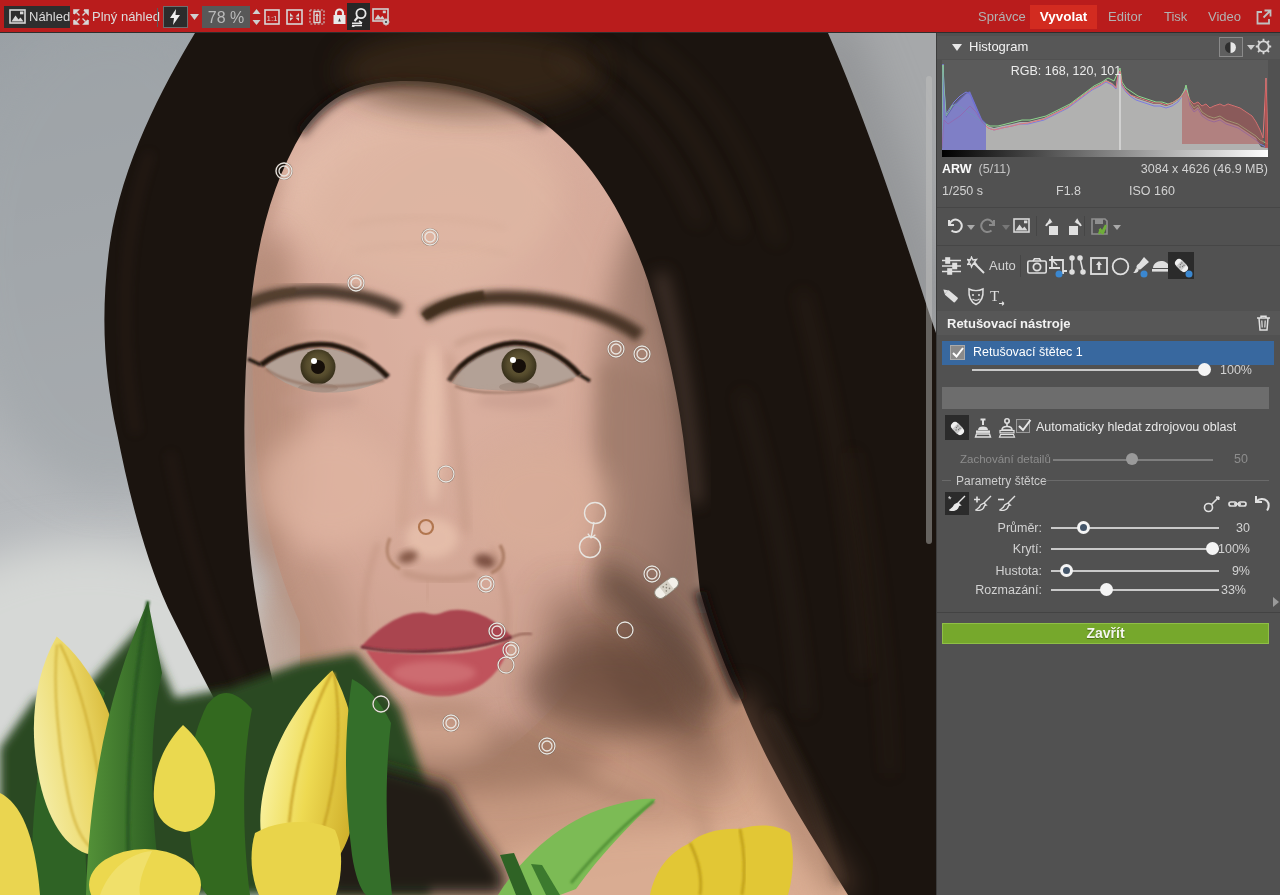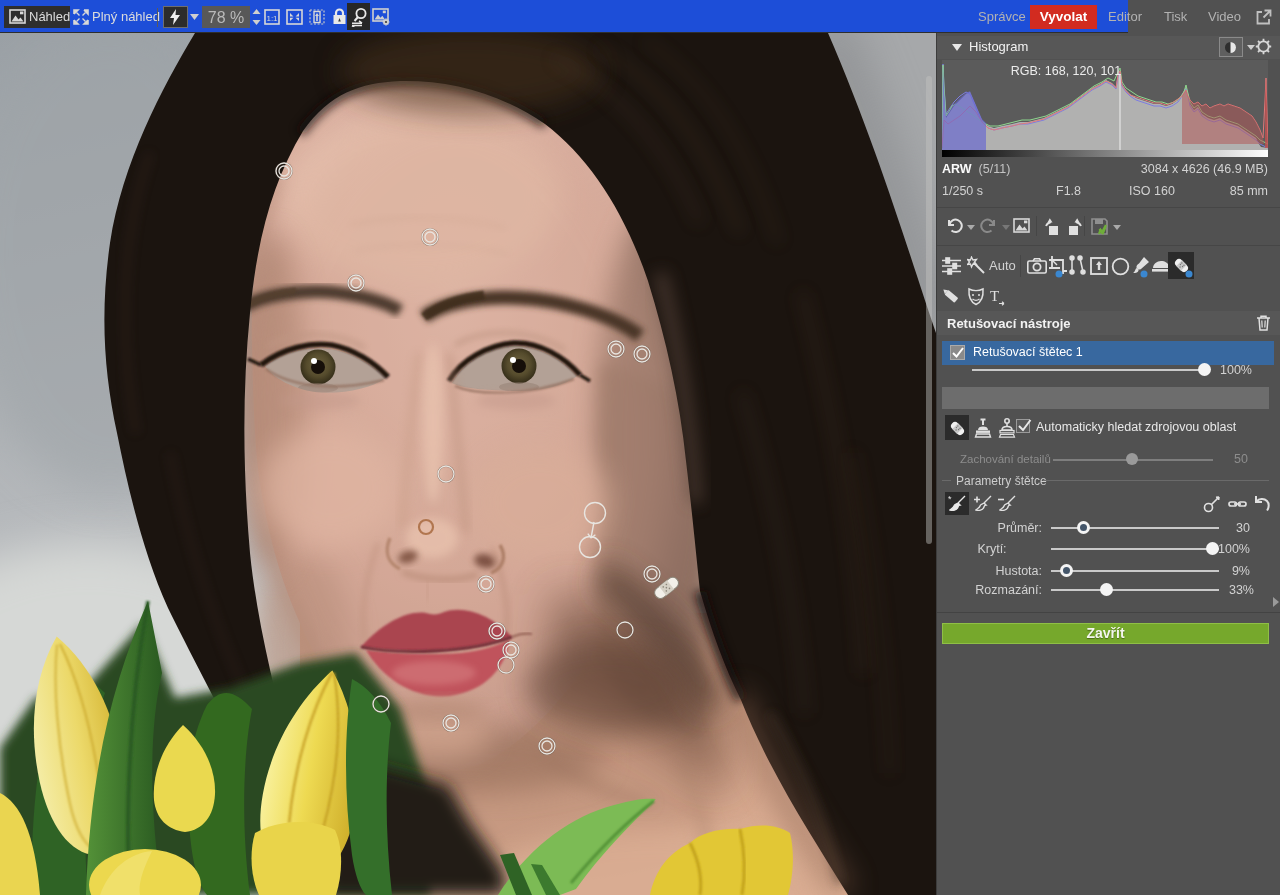--- a/index.html
+++ b/index.html
@@ -1,18 +1,18 @@
 <!DOCTYPE html>
 <html><head>
 <meta charset="utf-8">
 <style>
   html,body{margin:0;padding:0;width:1280px;height:895px;overflow:hidden;background:#515151;
     font-family:"Liberation Sans",sans-serif;}
   .abs{position:absolute;}
-  #toolbar{position:absolute;left:0;top:0;width:1128px;height:33px;background:#1d4ed8;border-bottom:1px solid #2e2e2e;box-sizing:border-box;}
+  #toolbar{position:absolute;left:0;top:0;width:1280px;height:33px;background:#b91c1c;border-bottom:1px solid #2e2e2e;box-sizing:border-box;}
   .tbtxt{position:absolute;color:#dcdcdc;font-size:13px;top:9px;}
   .tab{position:absolute;color:#b2b2b2;font-size:13px;top:9px;}
   #imgarea{position:absolute;left:0;top:33px;width:936px;height:862px;overflow:hidden;}
   #panel{position:absolute;left:936px;top:33px;width:344px;height:862px;background:#515151;border-left:1px solid #3c3c3c;box-sizing:border-box;}
   .ptxt{position:absolute;color:#d2d2d2;font-size:12.5px;}
   .hdr{position:absolute;left:0;width:344px;height:23px;background:#575757;}
   svg{display:block;}
 </style>
 </head>
 <body>
@@ -404,21 +404,20 @@
     <line x1="178" y1="14" x2="178" y2="90" stroke="#f0f0f0" stroke-width="1"></line>
   </svg>
   <div class="abs" style="left:5px;top:31px;width:248px;text-align:center;color:#ececec;font-size:12.5px;">RGB: 168, 120, 101</div>
   <div class="abs" style="left:5px;top:117px;width:326px;height:7px;background:linear-gradient(to right,#000,#fff);"></div>
 
   <div class="ptxt" style="left:5px;top:129px;color:#fafafa;font-weight:bold;">ARW&nbsp;&nbsp;<span style="font-weight:normal;color:#c4c4c4;">(5/11)</span></div>
   <div class="ptxt" style="left:0;top:129px;width:331px;text-align:right;">3084 x 4626 (46.9 MB)</div>
   <div class="ptxt" style="left:5px;top:151px;">1/250 s</div>
   <div class="ptxt" style="left:119px;top:151px;">F1.8</div>
   <div class="ptxt" style="left:192px;top:151px;">ISO 160</div>
-  <div class="ptxt" style="left:0;top:151px;width:331px;text-align:right;">85 mm</div>
   <div class="abs" style="left:0;top:174px;width:344px;height:1px;background:#464646;"></div>
 
   <svg class="abs" style="left:8px;top:184px" width="18" height="18" viewBox="0 0 18 18">
     <path d="M4 3 L4 8 L9 8" fill="none" stroke="#e0e0e0" stroke-width="2"></path>
     <path d="M4.5 7.5 A6.2 6.2 0 1 1 6.5 13.5" fill="none" stroke="#e0e0e0" stroke-width="2"></path>
   </svg>
   <svg class="abs" style="left:30px;top:192px" width="8" height="5">
       <path d="M0 0 H8 L4 5 Z" fill="#aaaaaa"></path>
     </svg>
   <svg class="abs" style="left:43px;top:184px" width="18" height="18" viewBox="0 0 18 18">
@@ -630,33 +629,33 @@
   <svg class="abs" style="left:316px;top:461px" width="18" height="18" viewBox="0 0 18 18">
     <path d="M3 2 L3 8 L9 8" fill="none" stroke="#e0e0e0" stroke-width="2"></path>
     <path d="M3.5 7.5 C6 4.5 11 4 14 7 C16.5 9.5 16 14 14 16.5" fill="none" stroke="#e0e0e0" stroke-width="2"></path>
   </svg>
 
   <div class="ptxt" style="left:5px;top:488px;width:100px;text-align:right;">Průměr:</div>
   <div class="abs" style="left:114px;top:494px;width:168px;height:2px;background:#c9c9c9;"></div>
   <div class="abs" style="left:140px;top:488px;width:13px;height:13px;border-radius:50%;background:#f4f4f4;"></div>
   <div class="abs" style="left:143px;top:491px;width:7px;height:7px;border-radius:50%;background:#44566a;"></div>
   <div class="ptxt" style="left:262px;top:488px;width:51px;text-align:right;">30</div>
-  <div class="ptxt" style="left:5px;top:509px;width:100px;text-align:center;">Krytí:</div>
+  <div class="ptxt" style="left:5px;top:509px;width:100px;text-align:right;">Krytí:</div>
   <div class="abs" style="left:114px;top:515px;width:168px;height:2px;background:#c9c9c9;"></div>
   <div class="abs" style="left:269px;top:509px;width:13px;height:13px;border-radius:50%;background:#f4f4f4;"></div>
   <div class="ptxt" style="left:262px;top:509px;width:51px;text-align:right;">100%</div>
   <div class="ptxt" style="left:5px;top:531px;width:100px;text-align:right;">Hustota:</div>
   <div class="abs" style="left:114px;top:537px;width:168px;height:2px;background:#c9c9c9;"></div>
   <div class="abs" style="left:123px;top:531px;width:13px;height:13px;border-radius:50%;background:#f4f4f4;"></div>
   <div class="abs" style="left:126px;top:534px;width:7px;height:7px;border-radius:50%;background:#44566a;"></div>
   <div class="ptxt" style="left:262px;top:531px;width:51px;text-align:right;">9%</div>
   <div class="ptxt" style="left:5px;top:550px;width:100px;text-align:right;">Rozmazání:</div>
   <div class="abs" style="left:114px;top:556px;width:168px;height:2px;background:#c9c9c9;"></div>
   <div class="abs" style="left:163px;top:550px;width:13px;height:13px;border-radius:50%;background:#f4f4f4;"></div>
-  <div class="ptxt" style="left:266px;top:550px;width:51px;text-align:right;">33%</div>
+  <div class="ptxt" style="left:258px;top:550px;width:51px;text-align:right;">33%</div>
 
   <svg class="abs" style="left:336px;top:564px" width="6" height="10">
       <path d="M0 0 L6 5 L0 10 Z" fill="#9a9a9a"></path>
     </svg>
   <div class="abs" style="left:0;top:579px;width:344px;height:1px;background:#434343;"></div>
   <div class="abs" style="left:5px;top:590px;width:327px;height:21px;background:#76a82c;border:1px solid #8fbf46;box-sizing:border-box;"></div>
   <div class="abs" style="left:5px;top:592px;width:327px;text-align:center;color:#f4f6ee;font-size:14px;font-weight:bold;text-shadow:0 1px 1px #4a6b14;">Zavřít</div>
 </div>
 
 </body></html>

